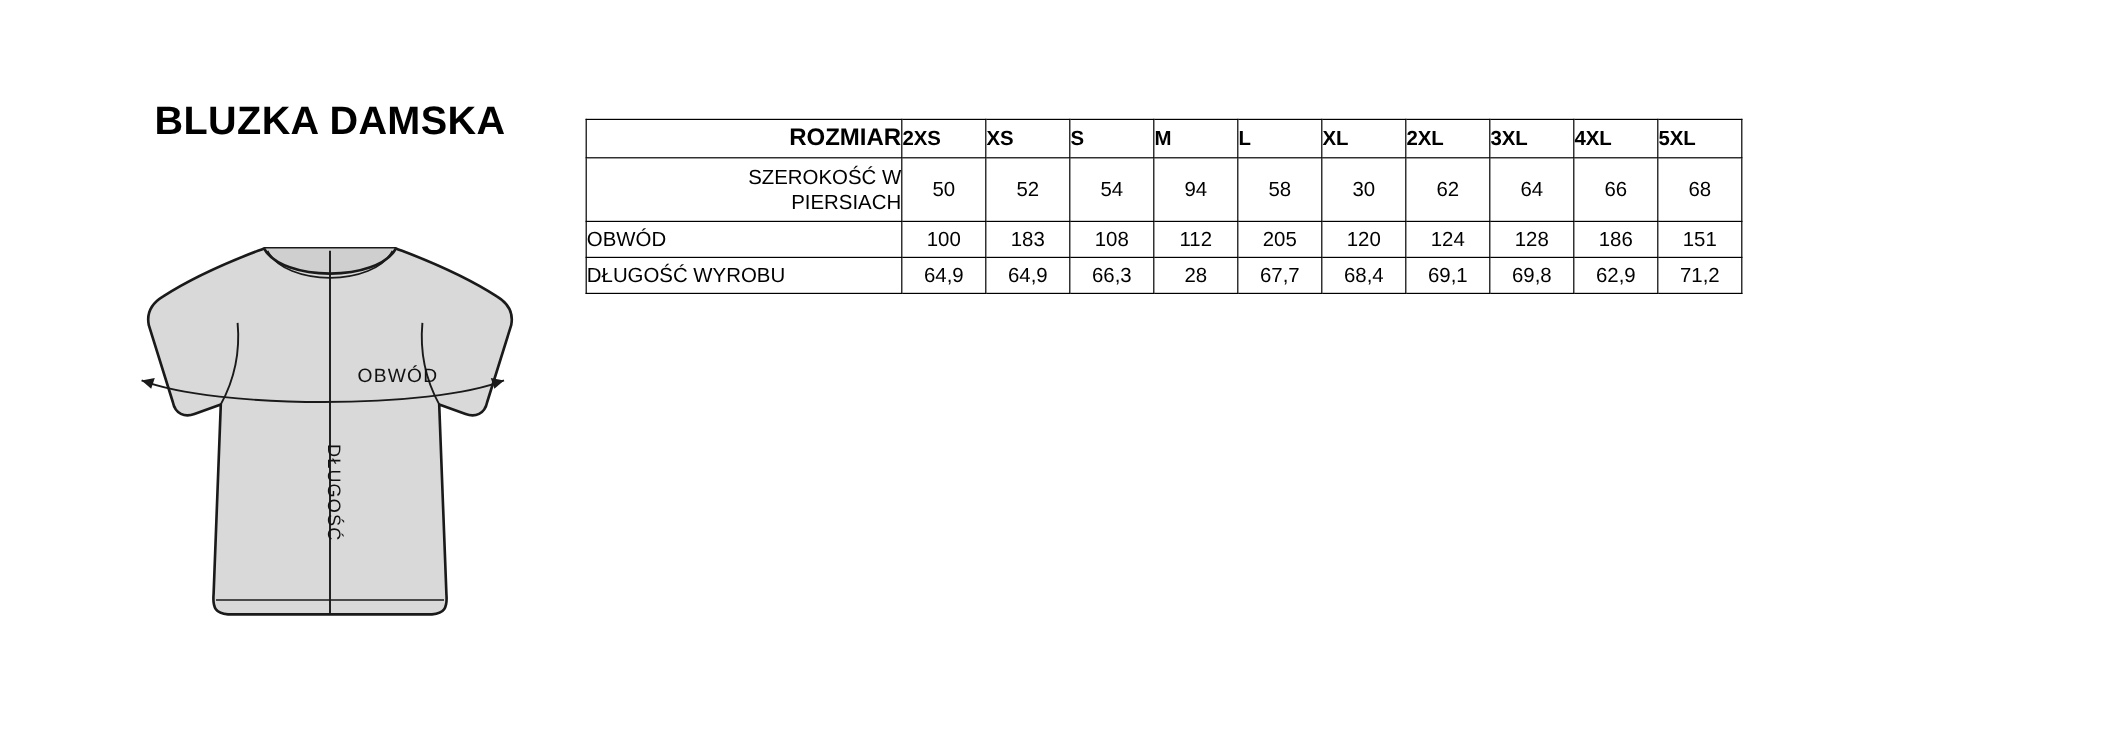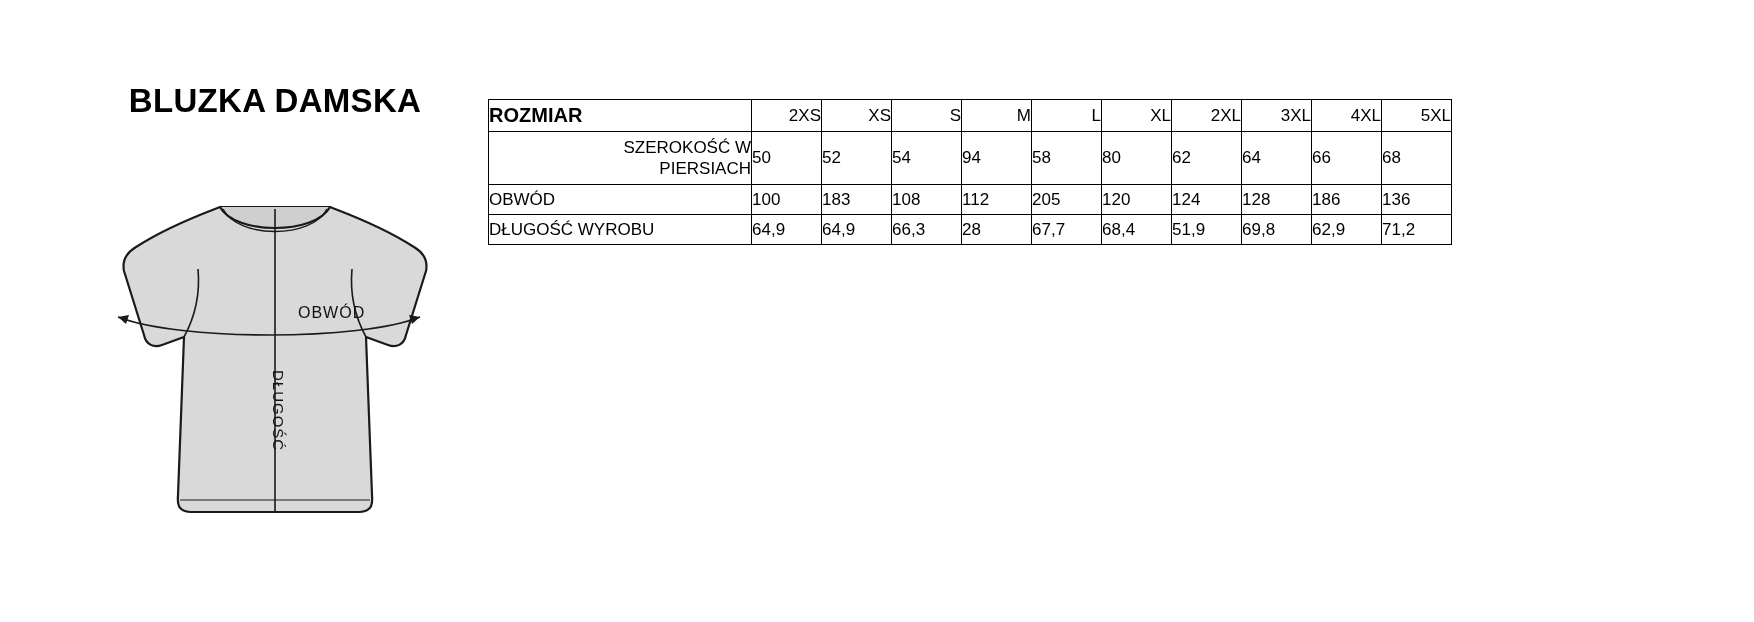--- a/index.html
+++ b/index.html
@@ -67,32 +67,33 @@
 
   .label-cell {
     text-align: left;
     padding: 3px 0 3px 6px;
     font-size: 19px;
     width: 262px;
   }
   .label-cell.head {
     font-weight: bold;
     font-size: 20px;
+    text-align: right;
   }
 
   .size-cell {
-    text-align: right;
-    font-weight: normal;
+    text-align: left;
+    font-weight: bold;
     font-size: 19px;
     width: 69px;
     padding: 4px 0;
   }
 
   .val-cell {
-    text-align: left;
+    text-align: center;
     font-size: 17px;
     padding: 4px 0;
   }
 
   tr.row-chest td { height: 52px; }
   tr.row-chest .label-cell { line-height: 1.25; text-align: right; }
   tr.row-size td { height: 31px; }
   tr.row-circ td,
   tr.row-len  td { height: 29px; }
 </style>
@@ -170,49 +171,49 @@
       <tr class="row-chest">
         <td class="label-cell">
           <div>SZEROKOŚĆ W</div>
           <div>PIERSIACH</div>
         </td>
         <td class="val-cell">50</td>
         <td class="val-cell">52</td>
         <td class="val-cell">54</td>
         <td class="val-cell">94</td>
         <td class="val-cell">58</td>
-        <td class="val-cell">80</td>
+        <td class="val-cell">30</td>
         <td class="val-cell">62</td>
         <td class="val-cell">64</td>
         <td class="val-cell">66</td>
         <td class="val-cell">68</td>
       </tr>
 
       <tr class="row-circ">
         <td class="label-cell">OBWÓD</td>
         <td class="val-cell">100</td>
         <td class="val-cell">183</td>
         <td class="val-cell">108</td>
         <td class="val-cell">112</td>
         <td class="val-cell">205</td>
         <td class="val-cell">120</td>
         <td class="val-cell">124</td>
         <td class="val-cell">128</td>
         <td class="val-cell">186</td>
-        <td class="val-cell">136</td>
+        <td class="val-cell">151</td>
       </tr>
 
       <tr class="row-len">
         <td class="label-cell">DŁUGOŚĆ WYROBU</td>
         <td class="val-cell">64,9</td>
         <td class="val-cell">64,9</td>
         <td class="val-cell">66,3</td>
         <td class="val-cell">28</td>
         <td class="val-cell">67,7</td>
         <td class="val-cell">68,4</td>
-        <td class="val-cell">51,9</td>
+        <td class="val-cell">69,1</td>
         <td class="val-cell">69,8</td>
         <td class="val-cell">62,9</td>
         <td class="val-cell">71,2</td>
       </tr>
     </tbody>
   </table>
 </div>
 
 </body></html>

